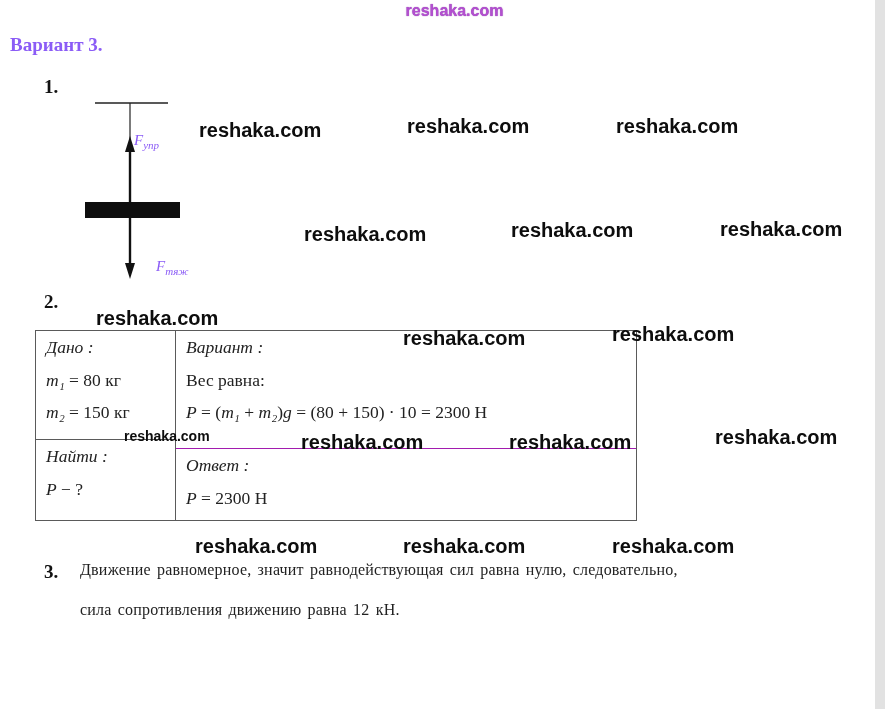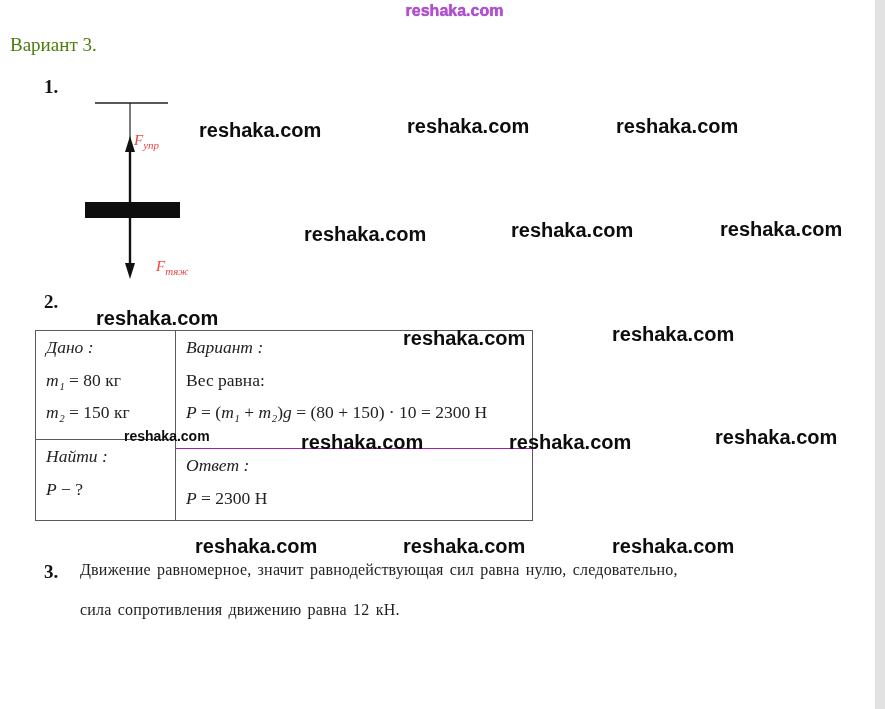--- a/index.html
+++ b/index.html
@@ -22,36 +22,36 @@
     font-weight:bold; font-size:20px; color:#0d0d0d; z-index:6;padding-left:24px;
   }
   .wm-top {
     left:50%; top:2px; transform:translateX(-50%);
     font-size:16px; color:#b44fd0; text-shadow:0 0 1px #7a2fa0;
   }
   .wm-small { font-size:14px; }
   
   .title {
     position:absolute; left:10px; top:34px;
-    font-weight:normal; font-size:19px; color:#4d7c0f;
+    font-weight:bold; font-size:19px; color:#8b5cf6;
   }
   .num {
     position:absolute; font-weight:bold; font-size:19px; color:#111;
   }
   
   .diagram { position:absolute; left:80px; top:95px; width:110px; height:195px; }
   .flabel {
-    position:absolute; font-size:15px; color:#ef4444; white-space:nowrap;
+    position:absolute; font-size:15px; color:#8b5cf6; white-space:nowrap;
     font-family:"Liberation Serif","DejaVu Serif",serif;
   }
   .flabel i { font-style:italic; }
   .flabel sub { font-size:11px; font-style:italic; }
   
   .sol-table {
-    position:absolute; left:35px; top:330px; width:498px; height:191px;
+    position:absolute; left:35px; top:330px; width:602px; height:191px;
     border:1px solid #5a5a5a; display:flex;
     font-size:17.5px; color:#222; background:transparent; z-index:2;
   }
   .col-l { width:140px; border-right:1px solid #5a5a5a; display:flex; flex-direction:column; }
   .col-r { flex:1; display:flex; flex-direction:column; }
   .cell { padding:6px 10px 0 10px; }
   .cell-given { height:108px; }
   .cell-find { flex:1; border-top:1px solid #5a5a5a; }
   .cell-solution { height:128px; }
   .cell-answer { flex:1; border-top:1px solid #a21caf; }

